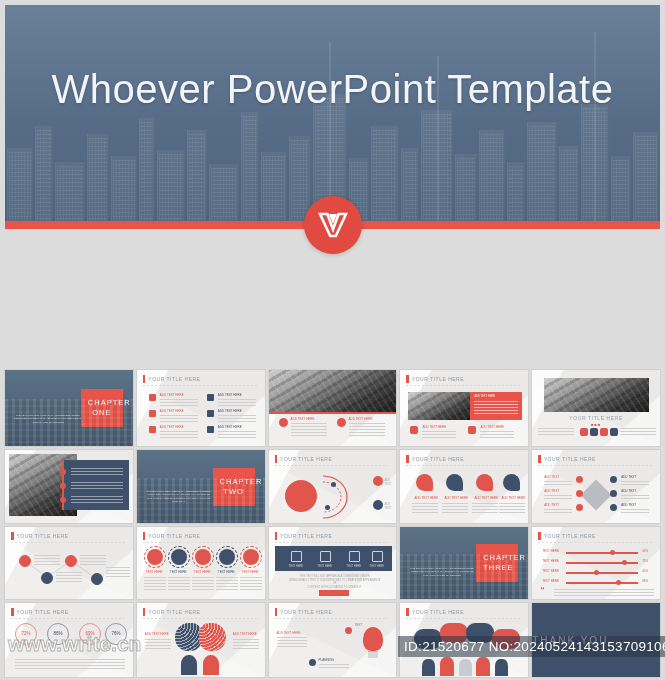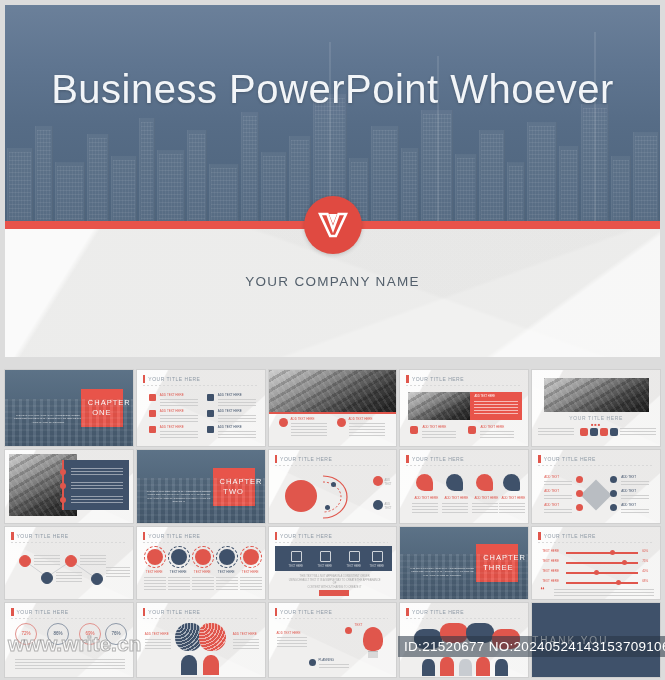--- a/index.html
+++ b/index.html
@@ -197,35 +197,32 @@
       <i style="left:502px;width:18px; height:60px;"></i>
       <i style="left:522px;width:30px; height:100px;"></i>
       <i style="left:554px;width:20px; height:76px;"></i>
       <i style="left:576px;width:28px; height:118px;"></i>
       <i style="left:606px;width:20px; height:66px;"></i>
       <i style="left:628px;width:26px; height:90px;"></i>
       <span class="spire" style="left:324px; height:180px;"></span>
       <span class="spire" style="left:432px; height:166px;"></span>
       <span class="spire" style="left:589px; height:190px;"></span>
     </div>
-    <div class="hero-title">Business PowerPoint Whoever</div>
+    <div class="hero-title">Whoever PowerPoint Template</div>
   </div>
 
   <div class="redband"></div>
 
   <div class="logo">
     <svg width="30" height="26" viewBox="0 0 30 26" aria-hidden="true">
       <path d="M2 2 H9.4 L15 17.5 L20.6 2 H28 L17.8 24 H12.2 Z" fill="none" stroke="#ffffff" stroke-width="2.6" stroke-linejoin="miter"></path>
       <path d="M11 2 H19 L15 12 Z" fill="#ffffff"></path>
     </svg>
   </div>
 
-  <div class="band-area">
-    <div class="company">YOUR COMPANY NAME</div>
-  </div>
 
   <div class="grid">
 
     <div class="row">
 
       <div class="thumb photo" style="width:129px;height:76px;">
         <div class="wtxt" style="left:8px; right:50px; top:44px;">THE TEXT WILL NOT APPEAR IN A CONSISTENT ORDER USING DEFAULT TEXT IT IS A SIMPLE WAY TO CREATE THE APPEARANCE OF CONTENT</div>
         <div class="chapbox">
           <div>CHAPTER</div>
             <div>ONE</div>

